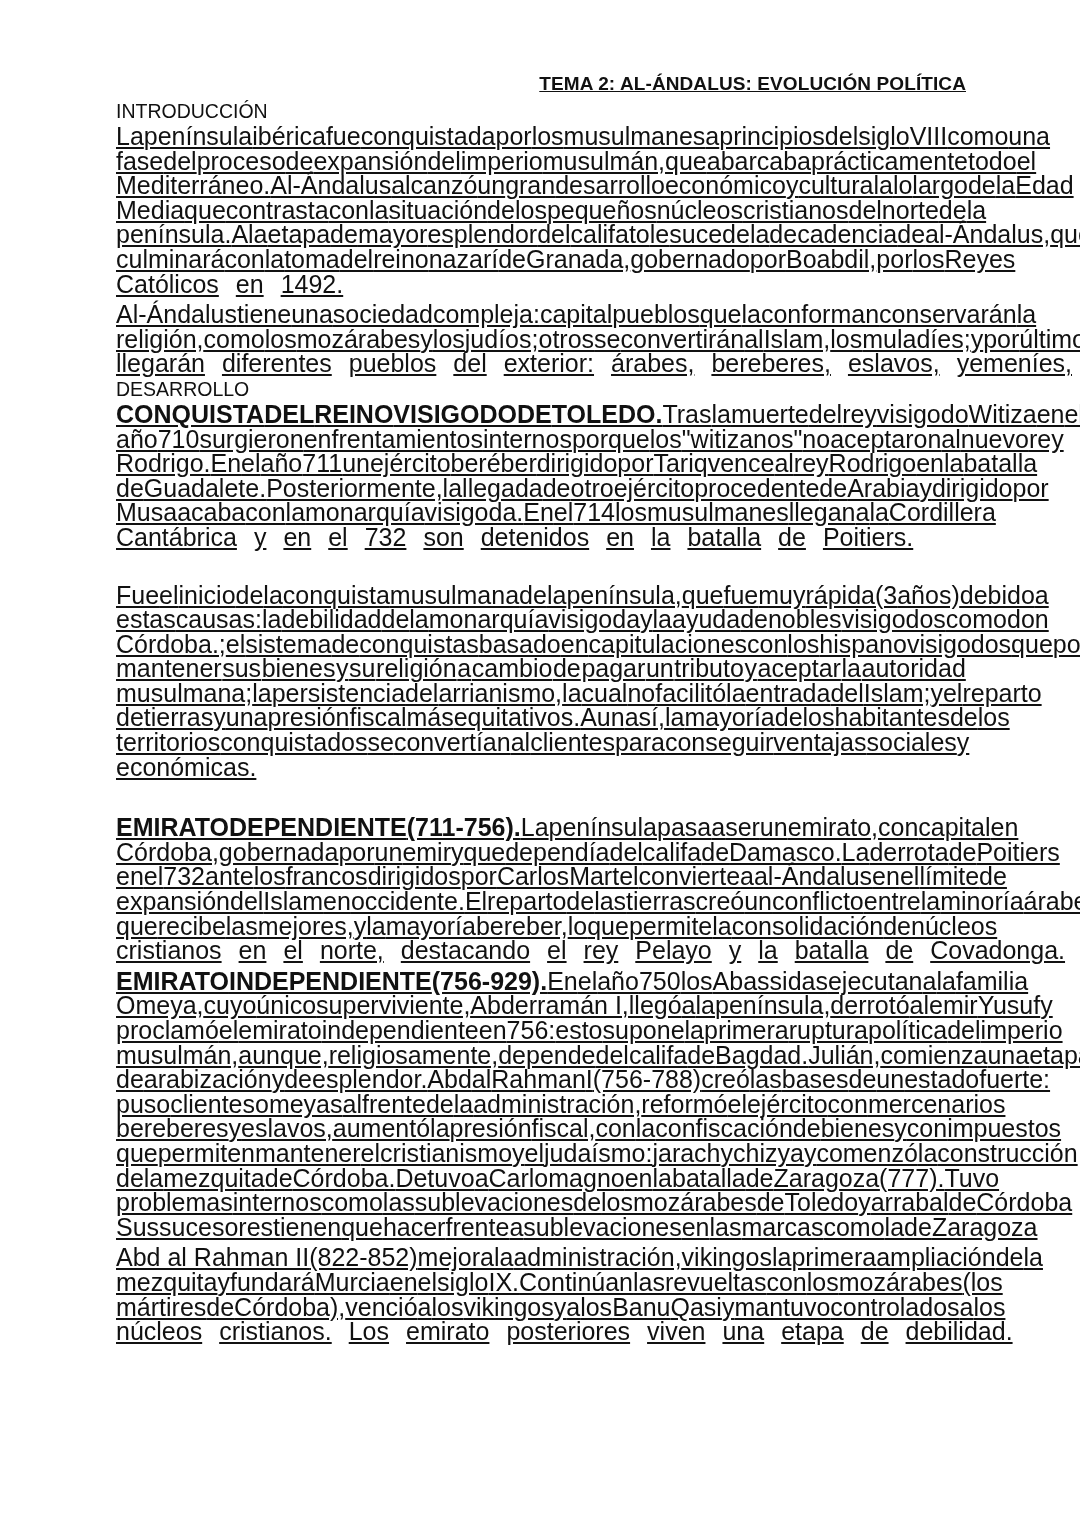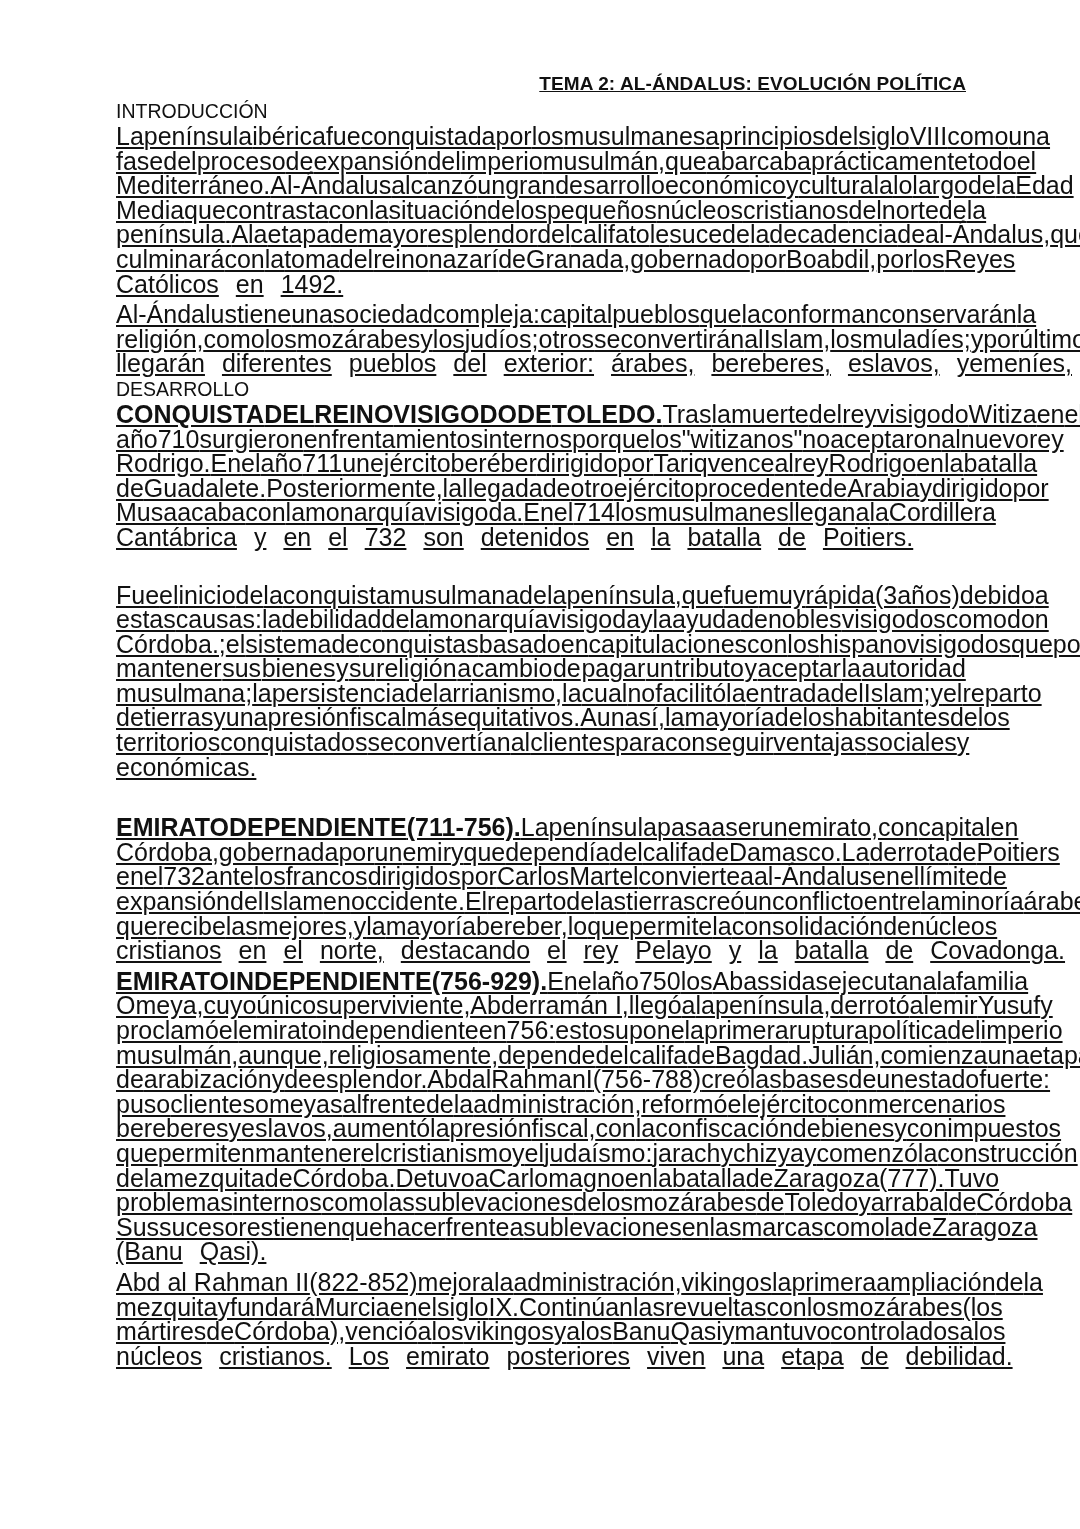--- a/index.html
+++ b/index.html
@@ -96,21 +96,20 @@
     <div>
         <div class="jl"><span class="w ">proclamó</span><span class="w ">el</span><span class="w ">emirato</span><span class="w ">independiente</span><span class="w ">en</span><span class="w ">756:</span><span class="w ">esto</span><span class="w ">supone</span><span class="w ">la</span><span class="w ">primera</span><span class="w ">ruptura</span><span class="w ">política</span><span class="w ">del</span><span class="w ">imperio</span></div>
         <div class="jl"><span class="w ">musulmán,</span><span class="w ">aunque,</span><span class="w ">religiosamente,</span><span class="w ">depende</span><span class="w ">del</span><span class="w ">califa</span><span class="w ">de</span><span class="w ">Bagdad.</span><span class="w ">Julián,</span><span class="w ">comienza</span><span class="w ">una</span><span class="w ">etapa</span></div>
         <div class="jl"><span class="w ">de</span><span class="w ">arabización</span><span class="w ">y</span><span class="w ">de</span><span class="w ">esplendor.</span><span class="w ">Abd</span><span class="w ">al</span><span class="w ">Rahman</span><span class="w ">I</span><span class="w ">(756-788)</span><span class="w ">creó</span><span class="w ">las</span><span class="w ">bases</span><span class="w ">de</span><span class="w ">un</span><span class="w ">estado</span><span class="w ">fuerte:</span></div>
         <div class="jl"><span class="w ">puso</span><span class="w ">clientes</span><span class="w ">omeyas</span><span class="w ">al</span><span class="w ">frente</span><span class="w ">de</span><span class="w ">la</span><span class="w ">administración,</span><span class="w ">reformó</span><span class="w ">el</span><span class="w ">ejército</span><span class="w ">con</span><span class="w ">mercenarios</span></div>
         <div class="jl"><span class="w ">bereberes</span><span class="w ">y</span><span class="w ">eslavos,</span><span class="w ">aumentó</span><span class="w ">la</span><span class="w ">presión</span><span class="w ">fiscal,</span><span class="w ">con</span><span class="w ">la</span><span class="w ">confiscación</span><span class="w ">de</span><span class="w ">bienes</span><span class="w ">y</span><span class="w ">con</span><span class="w ">impuestos</span></div>
         <div class="jl"><span class="w ">que</span><span class="w ">permiten</span><span class="w ">mantener</span><span class="w ">el</span><span class="w ">cristianismo</span><span class="w ">y</span><span class="w ">el</span><span class="w ">judaísmo:</span><span class="w ">jarach</span><span class="w ">y</span><span class="w ">chizya</span><span class="w ">y</span><span class="w ">comenzó</span><span class="w ">la</span><span class="w ">construcción</span></div>
         <div class="jl"><span class="w ">de</span><span class="w ">la</span><span class="w ">mezquita</span><span class="w ">de</span><span class="w ">Córdoba.</span><span class="w ">Detuvo</span><span class="w ">a</span><span class="w ">Carlomagno</span><span class="w ">en</span><span class="w ">la</span><span class="w ">batalla</span><span class="w ">de</span><span class="w ">Zaragoza</span><span class="w ">(777).</span><span class="w ">Tuvo</span></div>
         <div class="jl"><span class="w ">problemas</span><span class="w ">internos</span><span class="w ">como</span><span class="w ">las</span><span class="w ">sublevaciones</span><span class="w ">de</span><span class="w ">los</span><span class="w ">mozárabes</span><span class="w ">de</span><span class="w ">Toledo</span><span class="w ">y</span><span class="w ">arrabal</span><span class="w ">de</span><span class="w ">Córdoba</span></div>
         <div class="jl"><span class="w ">Sus</span><span class="w ">sucesores</span><span class="w ">tienen</span><span class="w ">que</span><span class="w ">hacer</span><span class="w ">frente</span><span class="w ">a</span><span class="w ">sublevaciones</span><span class="w ">en</span><span class="w ">las</span><span class="w ">marcas</span><span class="w ">como</span><span class="w ">la</span><span class="w ">de</span><span class="w ">Zaragoza</span></div>
-        <div class="jl last"><span class="w ">(Banu</span><span class="w ">Qasi).</span></div>
       </div>
   </div>
 
   <div class="gap-s"></div>
 
   <div class="para">
     <div class="jl"><span class="w u">Abd al Rahman II</span><span class="w ">(822-852)</span><span class="w ">mejora</span><span class="w ">la</span><span class="w ">administración,</span><span class="w ">vikingos</span><span class="w ">la</span><span class="w ">primera</span><span class="w ">ampliación</span><span class="w ">de</span><span class="w ">la</span></div>
     <div>
         <div class="jl"><span class="w ">mezquita</span><span class="w ">y</span><span class="w ">fundará</span><span class="w ">Murcia</span><span class="w ">en</span><span class="w ">el</span><span class="w ">siglo</span><span class="w ">IX.</span><span class="w ">Continúan</span><span class="w ">las</span><span class="w ">revueltas</span><span class="w ">con</span><span class="w ">los</span><span class="w ">mozárabes</span><span class="w ">(los</span></div>
         <div class="jl"><span class="w ">mártires</span><span class="w ">de</span><span class="w ">Córdoba),</span><span class="w ">venció</span><span class="w ">a</span><span class="w ">los</span><span class="w ">vikingos</span><span class="w ">y</span><span class="w ">a</span><span class="w ">los</span><span class="w ">Banu</span><span class="w ">Qasi</span><span class="w ">y</span><span class="w ">mantuvo</span><span class="w ">controlados</span><span class="w ">a</span><span class="w ">los</span></div>

